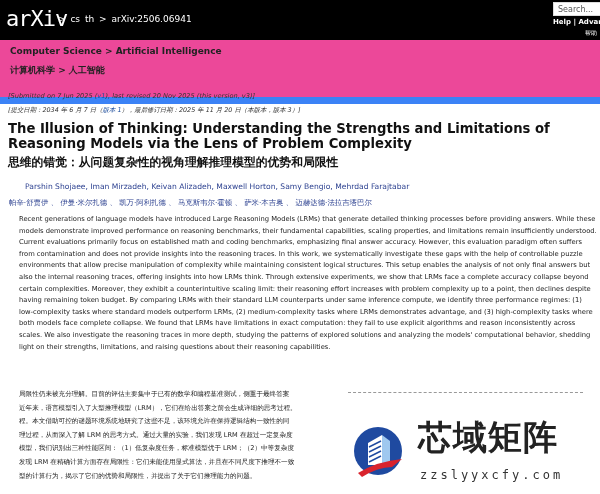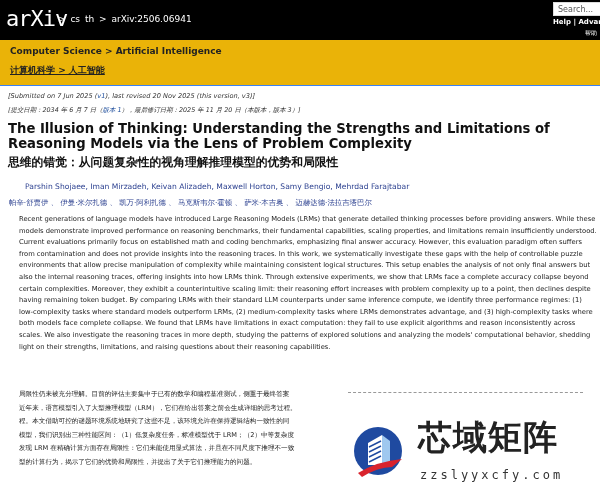--- a/index.html
+++ b/index.html
@@ -7,23 +7,23 @@
   body { font-family: "DejaVu Sans", "Liberation Sans", sans-serif; color: #222; position: relative; }
 
   .header { position: absolute; left: 0; top: 0; width: 600px; height: 40px; background: #000000; }
   .logo { position: absolute; left: 6px; top: 6px; color: #fff; font-family: "DejaVu Sans Mono", monospace; font-size: 22px; letter-spacing: -1px; line-height: 26px; }
   .crumbs { position: absolute; left: 58px; top: 13px; color: #fff; font-size: 9px; line-height: 12px; white-space: nowrap; }
   .crumbs span { margin-right: 2px; }
   .search-box { position: absolute; left: 553px; top: 2px; width: 60px; height: 14px; background: #fff; border: 1px solid #ddd; font-size: 8px; color: #555; padding: 1px 4px; line-height: 11px; }
   .help-links { position: absolute; left: 553px; top: 18px; color: #fff; font-size: 7px; font-weight: bold; white-space: nowrap; }
   .help-cn { position: absolute; left: 585px; top: 29px; color: #fff; font-size: 6px; white-space: nowrap; }
 
-  .subject-band { position: absolute; left: 0; top: 40px; width: 600px; height: 46px; background: #eab308; border-bottom: 1px solid #3b82f6; }
+  .subject-band { position: absolute; left: 0; top: 40px; width: 600px; height: 64px; background: #ec4899; border-bottom: 7px solid #3b82f6; }
   .subject-en { position: absolute; left: 10px; top: 6px; font-size: 9px; font-weight: bold; color: #222; white-space: nowrap; }
-  .subject-cn { position: absolute; left: 10px; top: 24px; font-size: 9px; font-weight: bold; color: #222; white-space: nowrap; text-decoration: underline; }
+  .subject-cn { position: absolute; left: 10px; top: 24px; font-size: 9px; font-weight: bold; color: #222; white-space: nowrap; }
 
   .submitted { position: absolute; left: 8px; top: 92px; font-size: 6.6px; font-style: italic; color: #333; white-space: nowrap; }
   .submitted-cn { position: absolute; left: 8px; top: 106px; font-size: 6.4px; font-style: italic; color: #333; white-space: nowrap; }
   .link { color: #1a4b9b; }
 
   .title-en { position: absolute; left: 8px; top: 121px; width: 590px; font-size: 13.2px; font-weight: bold; line-height: 15px; color: #111; }
   .title-cn { position: absolute; left: 8px; top: 155px; font-size: 11.8px; font-weight: bold; color: #111; white-space: nowrap; }
 
   .authors-en { position: absolute; left: 9px; top: 182px; font-size: 7.6px; color: #2a3f8f; white-space: nowrap; padding-left: 16px; }
   .authors-cn { position: absolute; left: 9px; top: 198px; font-size: 7.4px; color: #2a3f8f; white-space: nowrap; }
@@ -72,20 +72,21 @@
 
 <div class="authors-en">Parshin Shojaee, Iman Mirzadeh, Keivan Alizadeh, Maxwell Horton, Samy Bengio, Mehrdad Farajtabar</div>
 <div class="authors-cn">帕辛·舒贾伊 、 伊曼·米尔扎德 、 凯万·阿利扎德 、 马克斯韦尔·霍顿 、 萨米·本吉奥 、 迈赫达德·法拉吉塔巴尔</div>
 
 <div class="abstract-en">Recent generations of language models have introduced Large Reasoning Models (LRMs) that generate detailed thinking processes before providing answers. While these models demonstrate improved performance on reasoning benchmarks, their fundamental capabilities, scaling properties, and limitations remain insufficiently understood. Current evaluations primarily focus on established math and coding benchmarks, emphasizing final answer accuracy. However, this evaluation paradigm often suffers from contamination and does not provide insights into the reasoning traces. In this work, we systematically investigate these gaps with the help of controllable puzzle environments that allow precise manipulation of complexity while maintaining consistent logical structures. This setup enables the analysis of not only final answers but also the internal reasoning traces, offering insights into how LRMs think. Through extensive experiments, we show that LRMs face a complete accuracy collapse beyond certain complexities. Moreover, they exhibit a counterintuitive scaling limit: their reasoning effort increases with problem complexity up to a point, then declines despite having remaining token budget. By comparing LRMs with their standard LLM counterparts under same inference compute, we identify three performance regimes: (1) low-complexity tasks where standard models outperform LRMs, (2) medium-complexity tasks where LRMs demonstrates advantage, and (3) high-complexity tasks where both models face complete collapse. We found that LRMs have limitations in exact computation: they fail to use explicit algorithms and reason inconsistently across scales. We also investigate the reasoning traces in more depth, studying the patterns of explored solutions and analyzing the models' computational behavior, shedding light on their strengths, limitations, and raising questions about their reasoning capabilities.</div>
 
 <div class="abstract-cn">
   <span class="ln">局限性仍未被充分理解。目前的评估主要集中于已有的数学和编程基准测试，侧重于最终答案</span>
   <span class="ln">近年来，语言模型引入了大型推理模型（LRM），它们在给出答案之前会生成详细的思考过程。</span>
   <span class="ln">程。本文借助可控的谜题环境系统地研究了这些不足，该环境允许在保持逻辑结构一致性的同</span>
+  <span class="ln">理过程，从而深入了解 LRM 的思考方式。通过大量的实验，我们发现 LRM 在超过一定复杂度</span>
   <span class="ln">模型，我们识别出三种性能区间：（1）低复杂度任务，标准模型优于 LRM；（2）中等复杂度</span>
   <span class="ln">发现 LRM 在精确计算方面存在局限性：它们未能使用显式算法，并且在不同尺度下推理不一致</span>
   <span class="ln">型的计算行为，揭示了它们的优势和局限性，并提出了关于它们推理能力的问题。</span>
 </div>
 
 <div class="watermark">
   <div class="wm-dash"></div>
   <svg class="wm-logo" viewBox="0 0 52 52">
     <circle cx="26" cy="26" r="24" fill="#1f4aa0"></circle>
     <polygon points="16,40 16,18 30,10 30,40" fill="#ffffff"></polygon>

